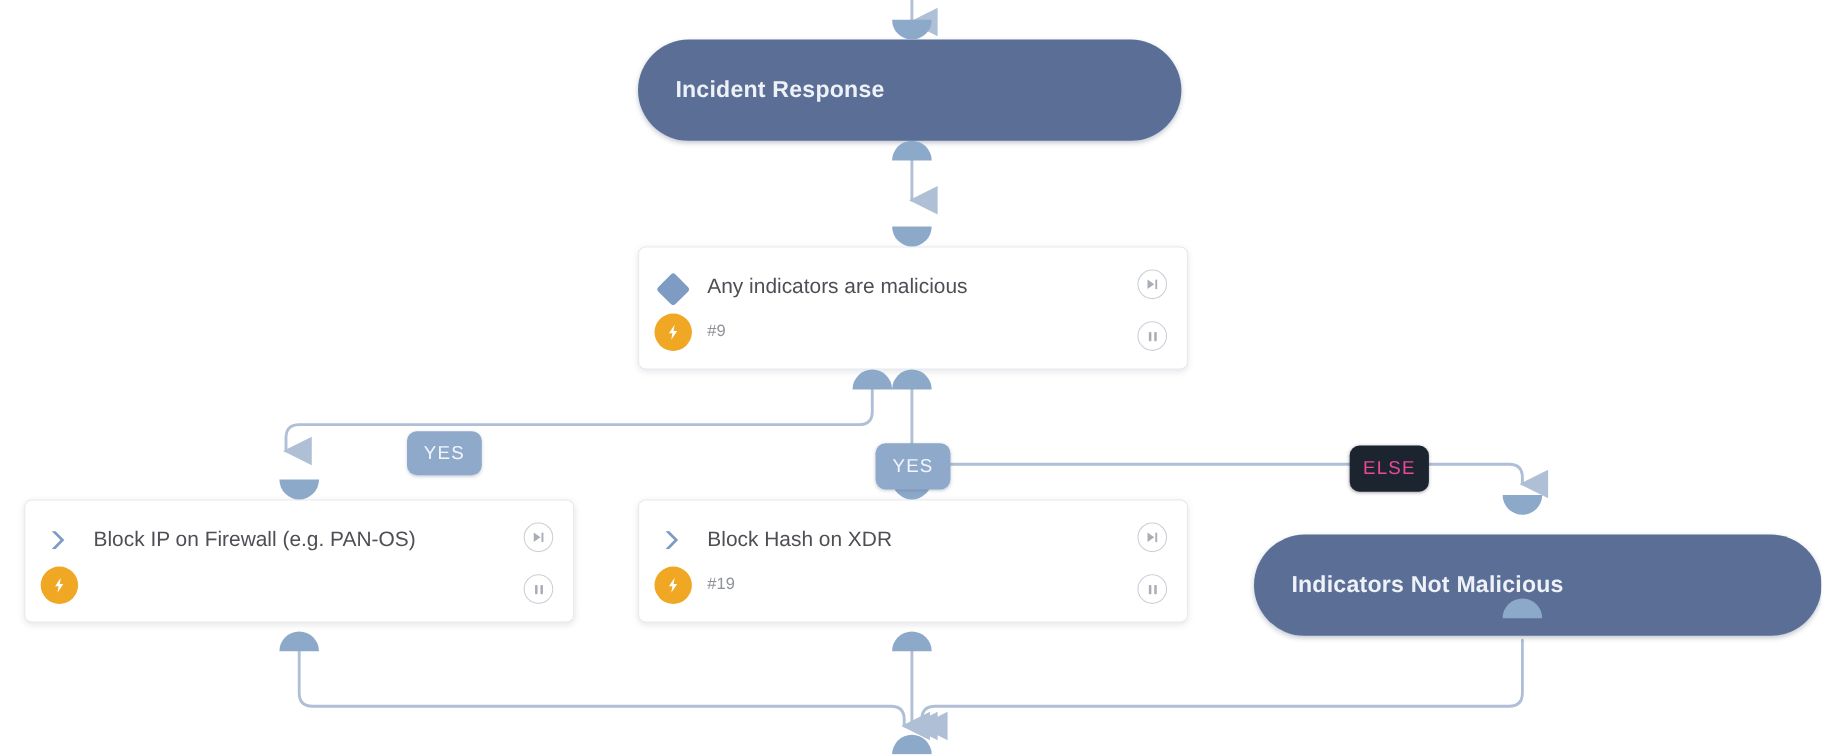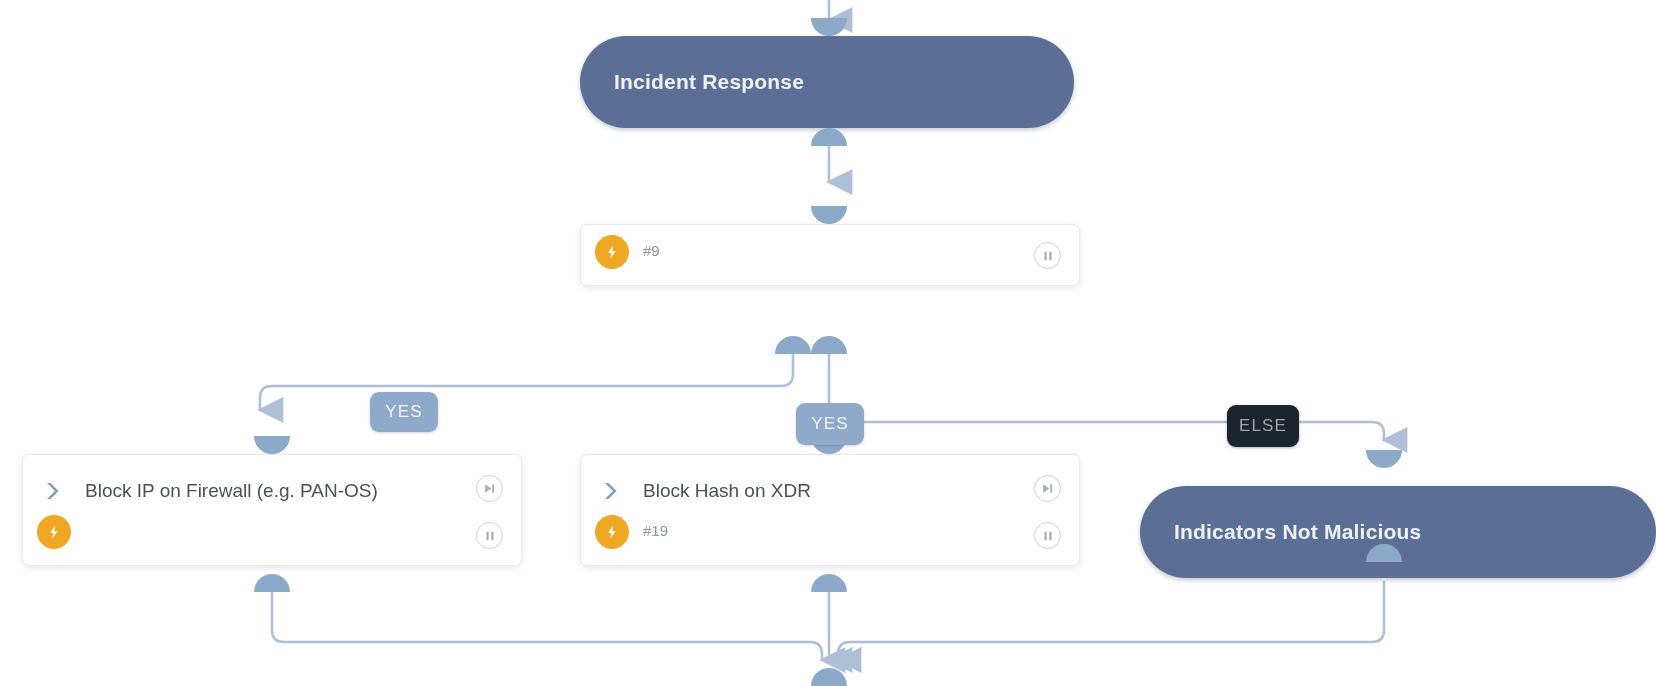--- a/index.html
+++ b/index.html
@@ -137,21 +137,21 @@
     z-index: 6;
     box-sizing: border-box;
   }
   .branch-yes {
     background: #8fa9cb;
     color: #f2f6fb;
     box-shadow: 0 1px 3px rgba(60,80,110,0.25);
   }
   .branch-else {
     background: #1c2430;
-    color: #a3a3a3;
+    color: #ec4899;
     box-shadow: 0 1px 3px rgba(20,25,35,0.35);
   }
 
   
   .port {
     position: absolute;
     width: 36px;
     height: 18px;
     background: #8da9ca;
     z-index: 5;
@@ -191,20 +191,32 @@
   </svg>
 
   <div class="pill" style="left:580px; top:36px; width:494px; height:92px;">
     <span class="pill-label">Incident Response</span>
   </div>
   <div class="port port-bottom" style="left:811px; top:18px;"></div>
   <div class="port port-top" style="left:811px; top:128px;"></div>
 
   <div class="card" style="left:580px; top:224px; width:498px;">
 
+    <div class="card-row card-title-row">
+      <span class="card-lead-icon">
+        <span class="diamond"></span>
+      </span>
+      <span class="card-title">Any indicators are malicious</span>
+      <span class="ctrl ctrl-next">
+        <svg width="13" height="13" viewBox="0 0 13 13" aria-hidden="true">
+          <path d="M2.2,2.2 L8.3,6.5 L2.2,10.8 Z" fill="#a9adb5"></path>
+          <rect x="9.3" y="2.2" width="1.7" height="8.6" fill="#a9adb5"></rect>
+        </svg>
+      </span>
+    </div>
 
     <div class="card-row card-meta-row">
       <span class="card-lead-icon">
         <span class="bolt-badge">
           <svg width="16" height="16" viewBox="0 0 16 16" aria-hidden="true">
             <path d="M9.3,1.2 L4.1,8.9 L7.3,8.9 L6.2,14.8 L11.6,6.9 L8.3,6.9 Z" fill="#ffffff"></path>
           </svg>
         </span>
       </span>
       <span class="card-num">#9</span>

